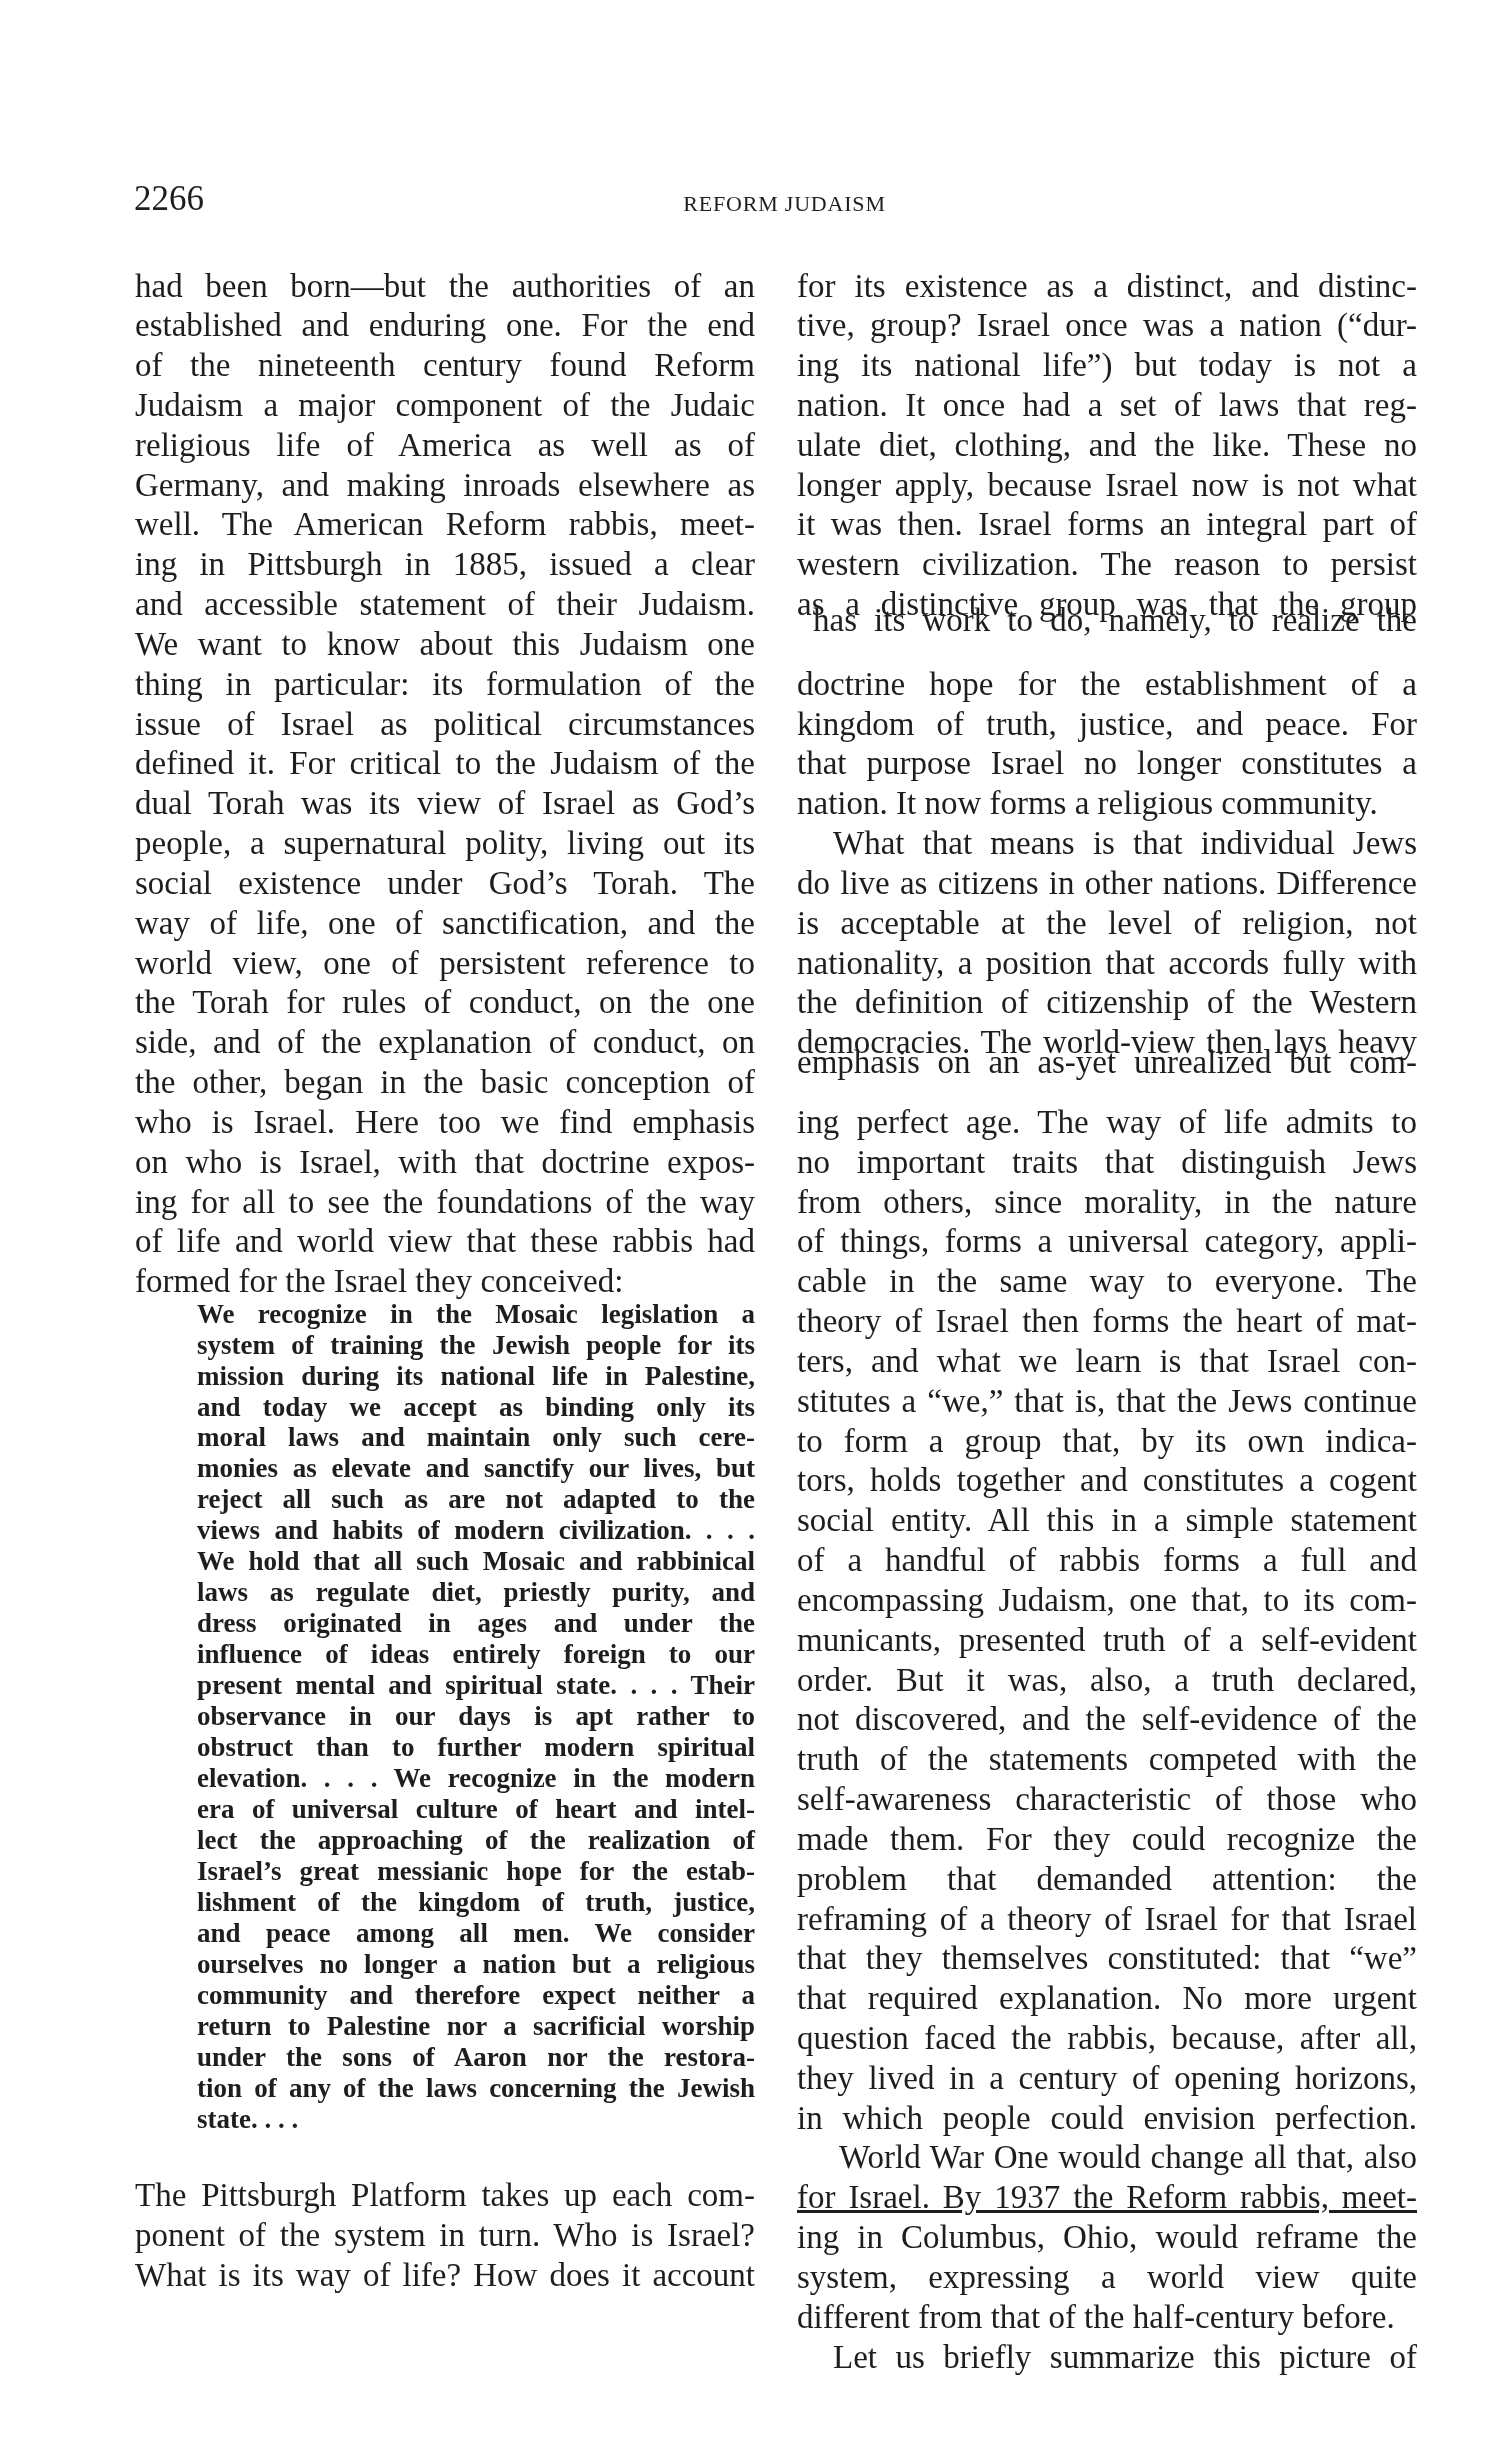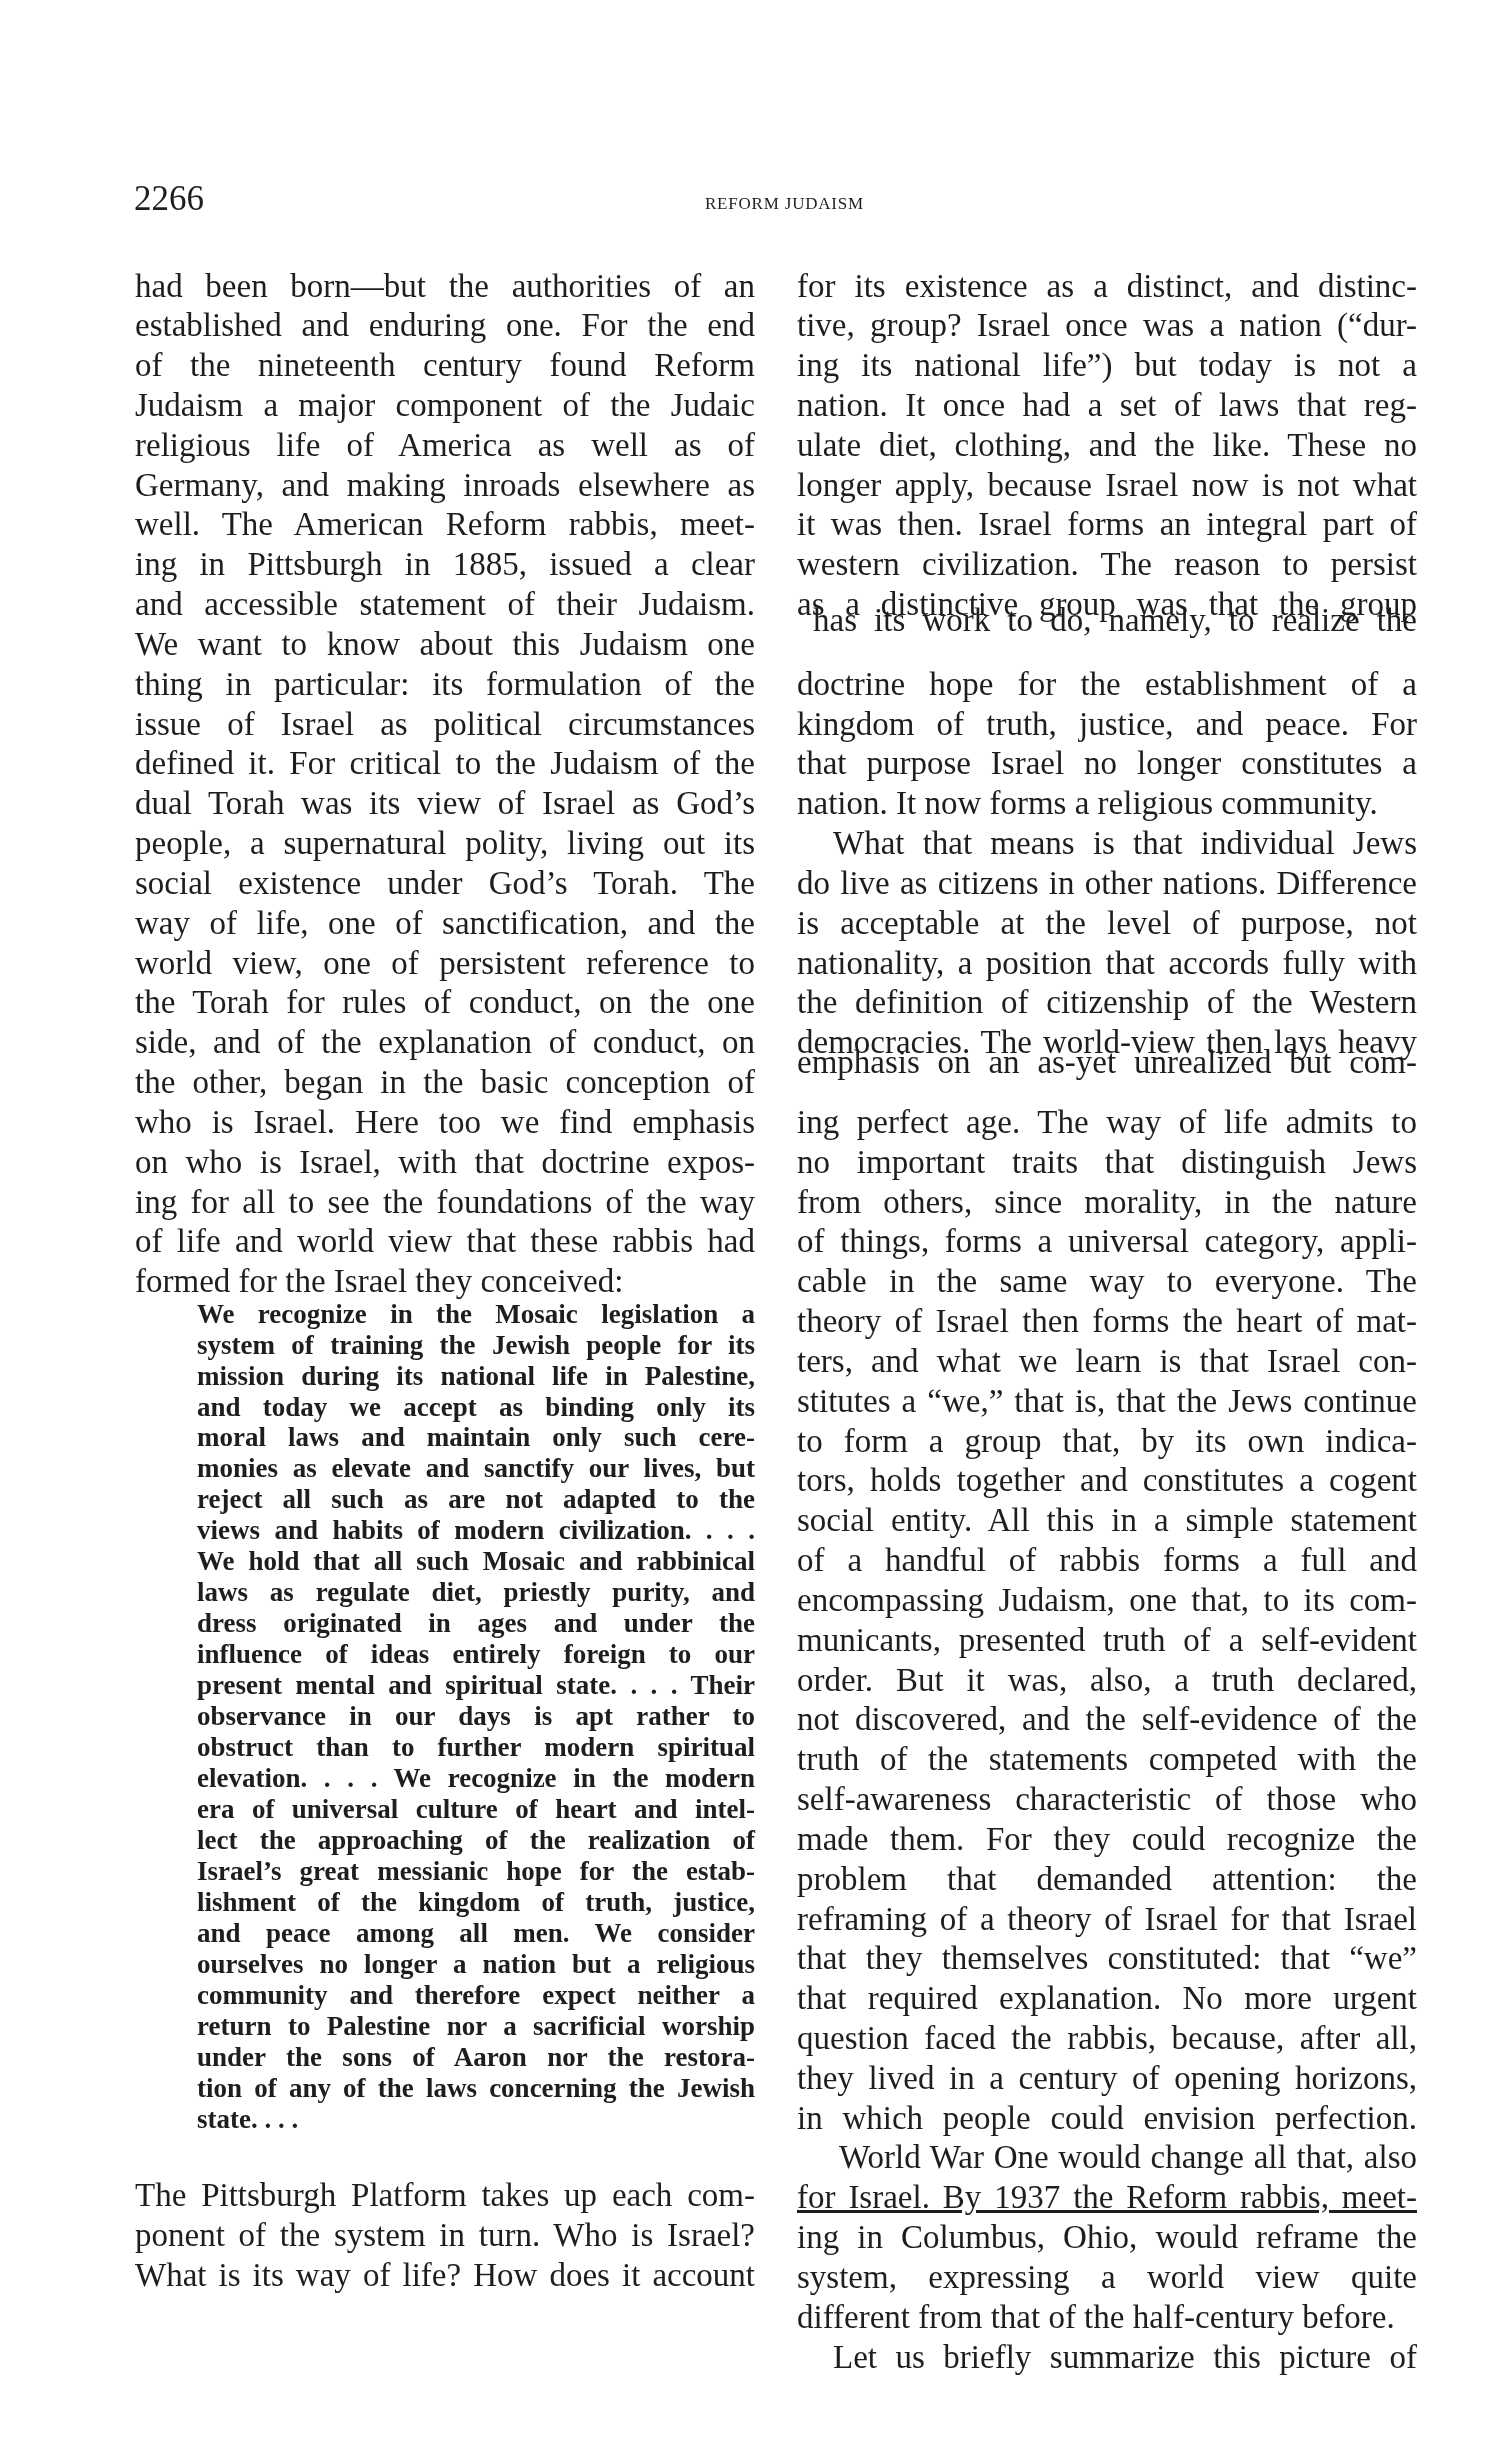--- a/index.html
+++ b/index.html
@@ -1,19 +1,19 @@
 <!DOCTYPE html>
 <html style="font-size:13.4px"><head>
 <meta charset="utf-8">
 <style>
   html, body { margin:0; padding:0; background:#ffffff; }
   body { width:1503px; height:2462px; position:relative; overflow:hidden; color:#1e1e1e;
          font-family:"Liberation Serif","DejaVu Serif",serif; }
   .page-number { position:absolute; left:134px; top:179px; font-size:35px; line-height:40px; }
-  .running-head { position:absolute; left:660px; width:249px; top:191px; font-size:17px; line-height:25px;
+  .running-head { position:absolute; left:660px; width:249px; top:191px; font-size:22px; line-height:25px;
                   text-align:center; letter-spacing:0.8px; text-transform:uppercase; }
   .col { position:absolute; top:0; }
   .col-left { left:135px; width:620px; }
   .col-right { left:797px; width:620px; }
   .line { position:absolute; left:0; right:0; height:40px; font-size:33px; line-height:40px;
           text-align:justify; text-align-last:justify; white-space:nowrap; }
   .line.last { text-align-last:left; }
   .line.indent { padding-left:36px; }
   .quote { position:absolute; left:197px; width:558px; top:0; }
   .qline { position:absolute; left:0; right:0; height:32px; font-size:27px; line-height:32px;
@@ -68,21 +68,21 @@
       <div class="line" style="top: 504px;">it was then. Israel forms an integral part of</div>
       <div class="line" style="top: 544px;">western civilization. The reason to persist</div>
       <div class="line" style="top: 584px;">as a distinctive group was that the group</div>
       <div class="line" style="top: 600px; margin-left: 16px;">has its work to do, namely, to realize the</div>
       <div class="line" style="top: 664px;">doctrine hope for the establishment of a</div>
       <div class="line" style="top: 704px;">kingdom of truth, justice, and peace. For</div>
       <div class="line" style="top: 743px;">that purpose Israel no longer constitutes a</div>
       <div class="line last" style="top: 783px;">nation. It now forms a religious community.</div>
       <div class="line indent" style="top: 823px;">What that means is that individual Jews</div>
       <div class="line" style="top: 863px;">do live as citizens in other nations. Difference</div>
-      <div class="line" style="top: 903px;">is acceptable at the level of purpose, not</div>
+      <div class="line" style="top: 903px;">is acceptable at the level of religion, not</div>
       <div class="line" style="top: 943px;">nationality, a position that accords fully with</div>
       <div class="line" style="top: 982px;">the definition of citizenship of the Western</div>
       <div class="line" style="top: 1022px;">democracies. The world-view then lays heavy</div>
       <div class="line" style="top: 1042px;">emphasis on an as-yet unrealized but com-</div>
       <div class="line" style="top: 1102px;">ing perfect age. The way of life admits to</div>
       <div class="line" style="top: 1142px;">no important traits that distinguish Jews</div>
       <div class="line" style="top: 1182px;">from others, since morality, in the nature</div>
       <div class="line" style="top: 1221px;">of things, forms a universal category, appli-</div>
       <div class="line" style="top: 1261px;">cable in the same way to everyone. The</div>
       <div class="line" style="top: 1301px;">theory of Israel then forms the heart of mat-</div>

